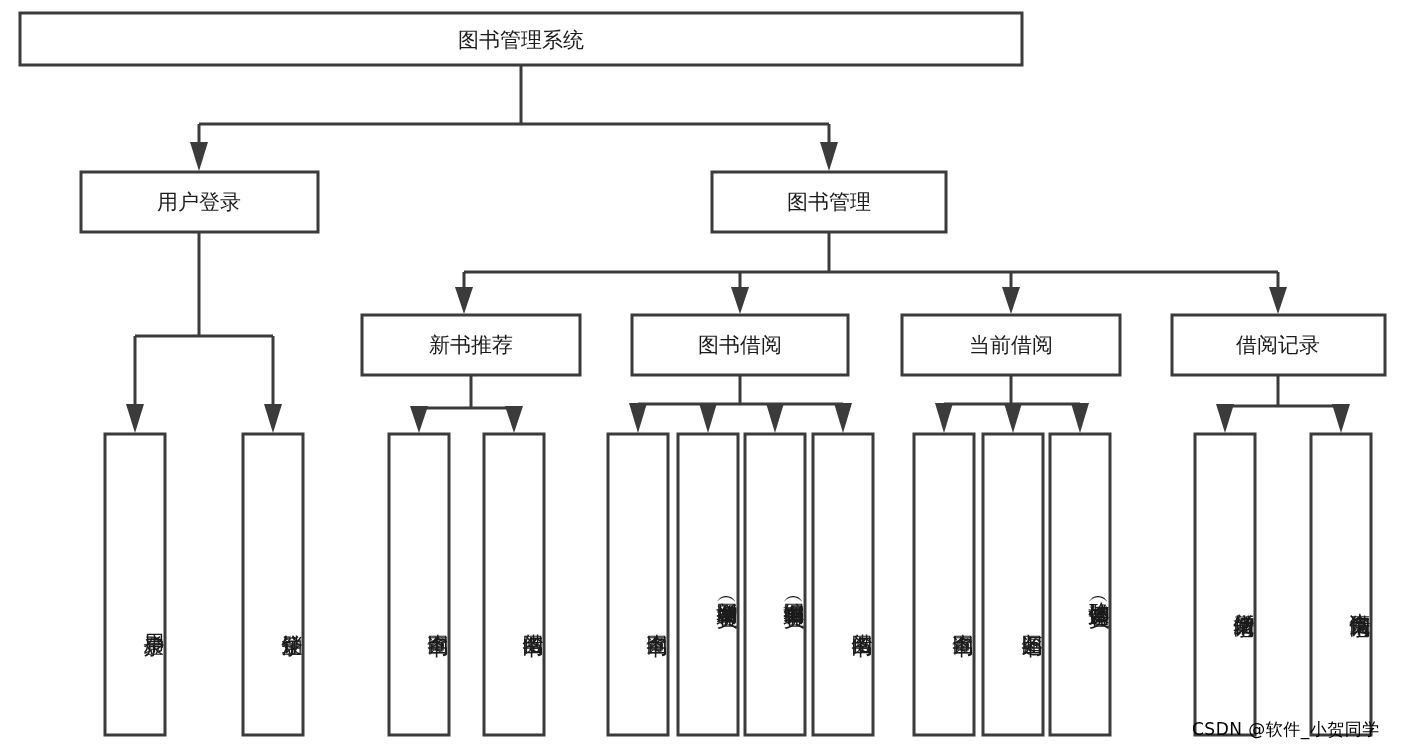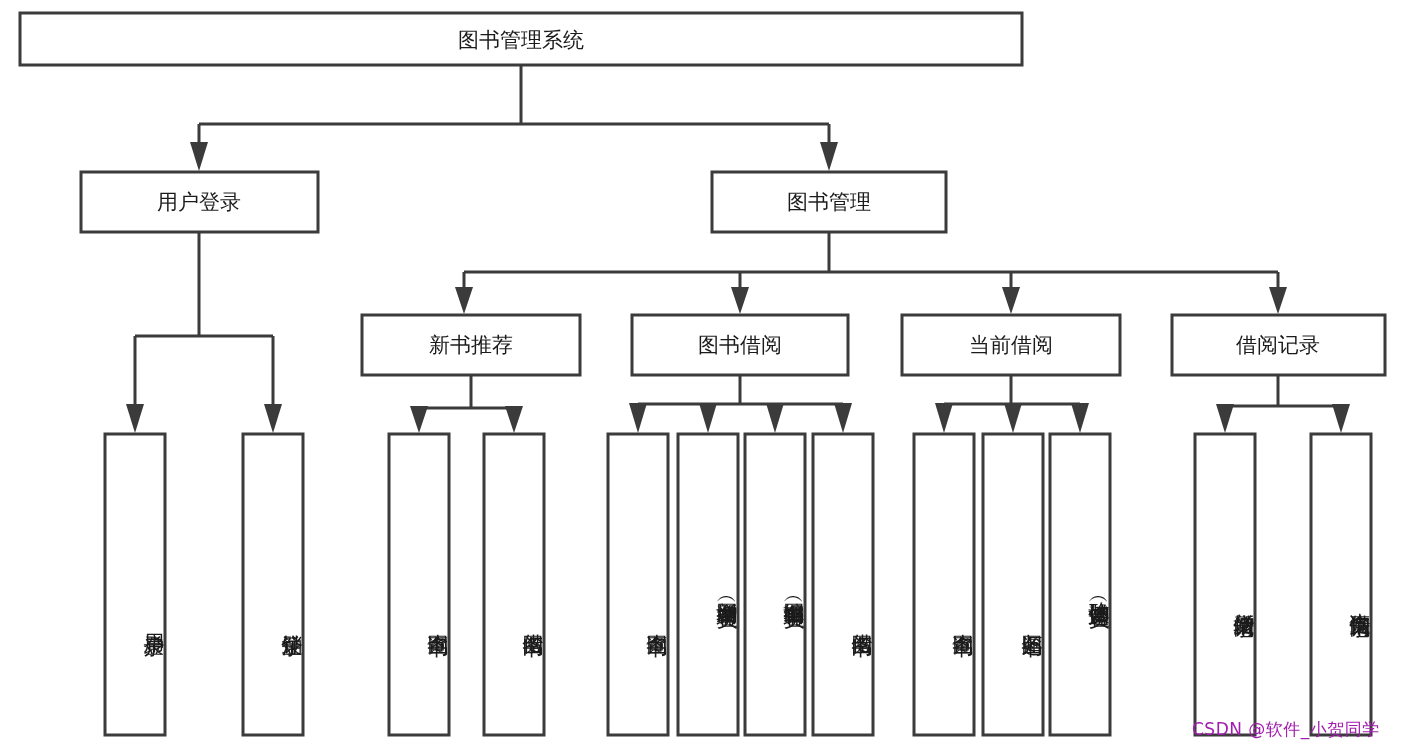--- a/index.html
+++ b/index.html
@@ -61,21 +61,21 @@
     line-height: 1.06;
     color: #1b1b1b;
     letter-spacing: 1px;
     white-space: nowrap;
     pointer-events: none;
   }
   .watermark {
     position: absolute;
     font-family: "DejaVu Sans", "Liberation Sans", sans-serif;
     font-size: 17px;
-    color: #a21caf;
+    color: #000000;
     white-space: nowrap;
     letter-spacing: 0.5px;
   }
 </style>
 </head>
 <body>
 
 <div id="diagram-root">
 
   <svg class="flow" viewBox="0 0 1405 747">

